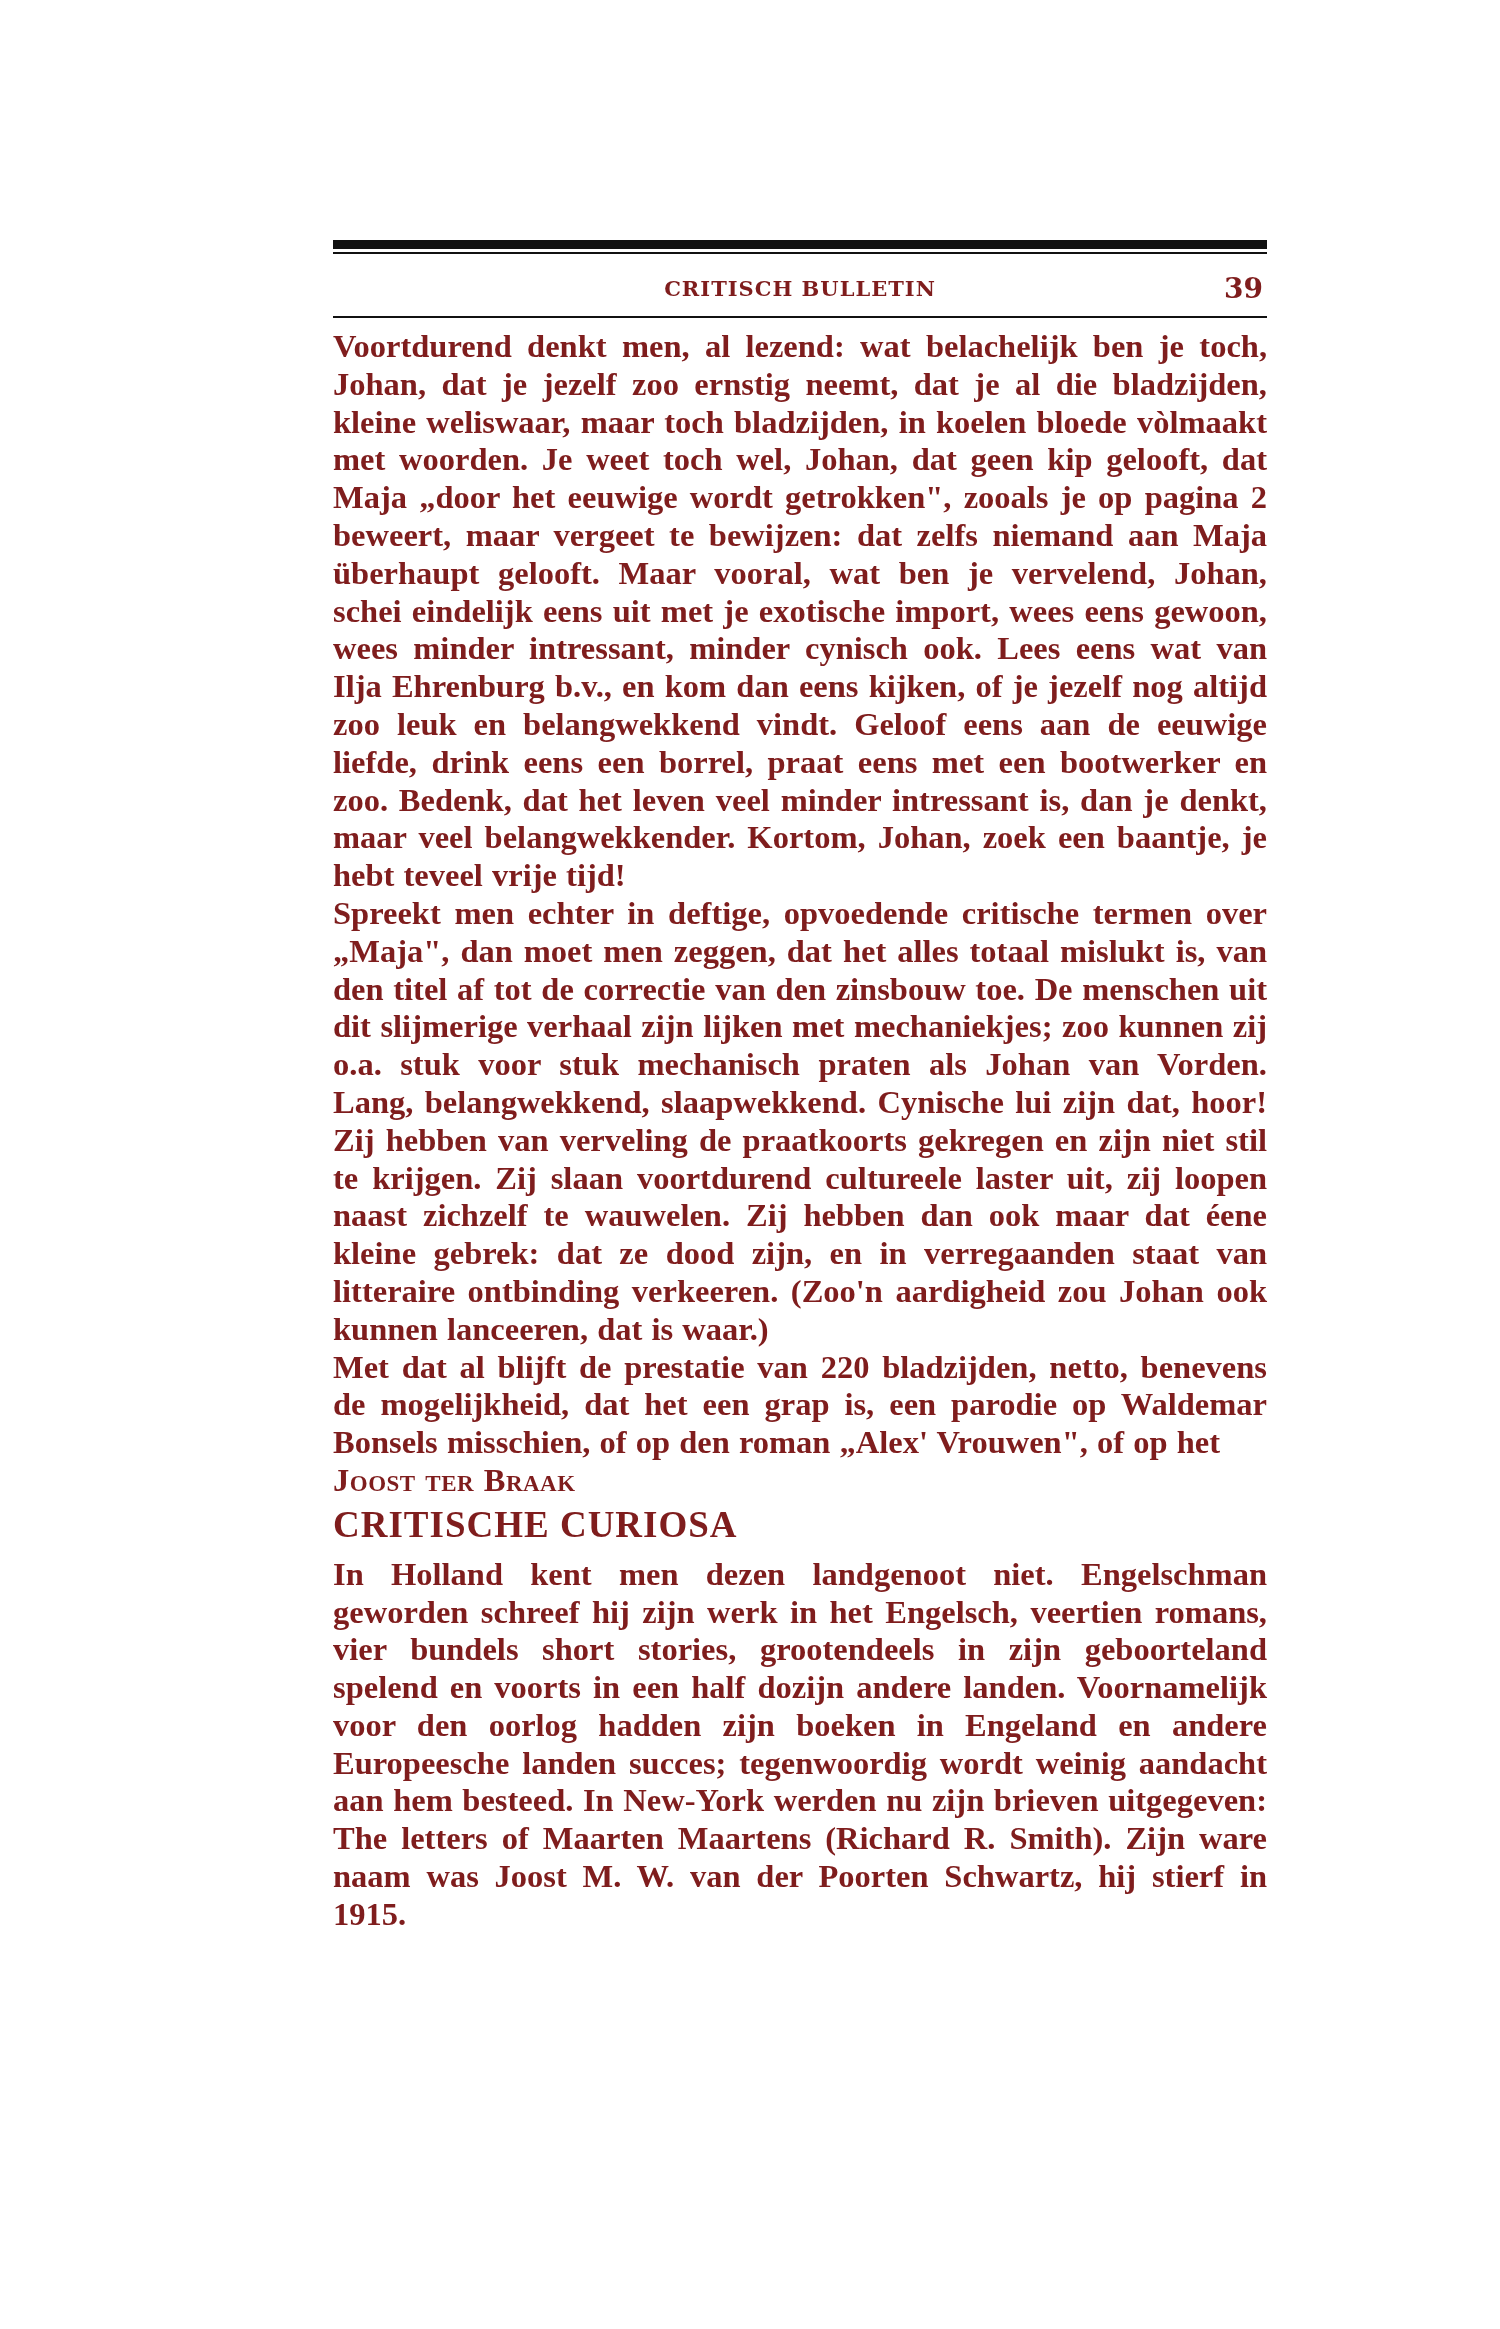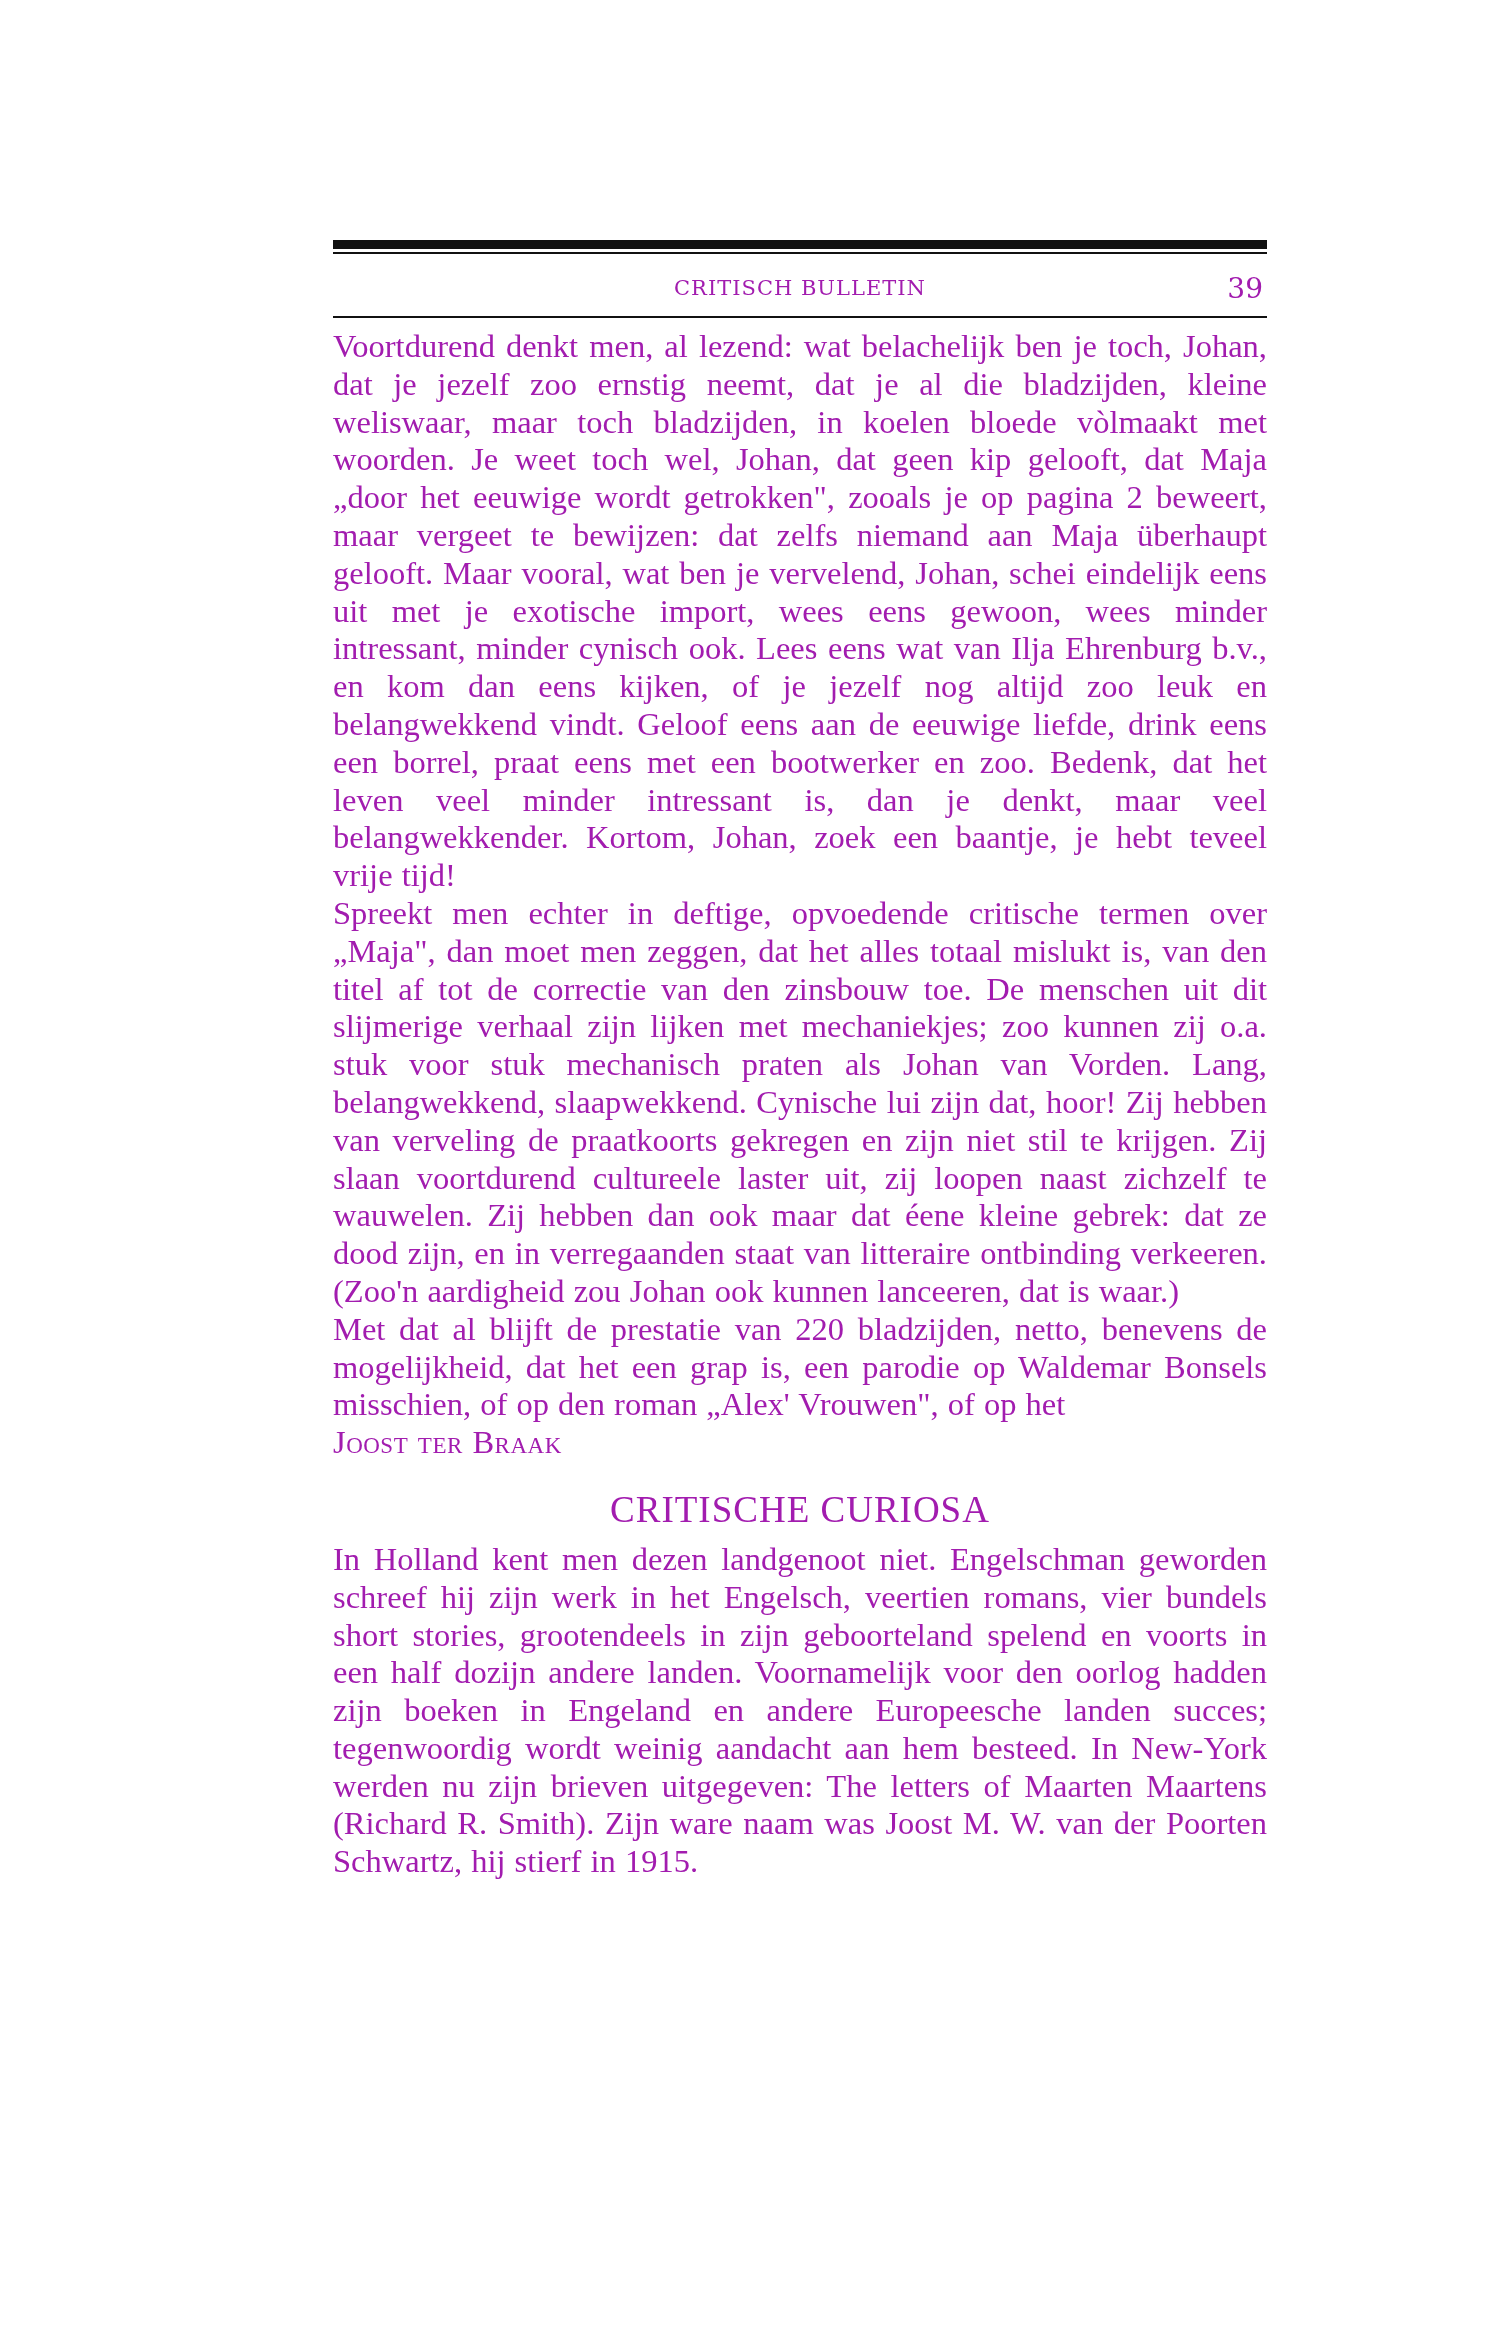--- a/index.html
+++ b/index.html
@@ -1,19 +1,19 @@
 <!DOCTYPE html>
 <html><head>
 <meta charset="utf-8">
 <style>
   html, body { margin: 0; padding: 0; background: #ffffff; }
   body { width: 1500px; height: 2329px; position: relative; overflow: hidden; }
   .page {
     position: absolute; left: 333px; top: 240px; width: 934px;
-    font-family: "Liberation Serif", "DejaVu Serif", serif; color: #a21caf;
+    font-family: "Liberation Serif", "DejaVu Serif", serif; color: #7f1d1d; font-weight: bold;
   }
   .top-rule { height: 9px; background: #111; margin-bottom: 3px; }
   .top-rule2 { height: 2px; background: #111; }
   .running-head {
     position: relative; height: 62px;
     font-family: "DejaVu Serif", serif;
   }
   .running-title {
     position: absolute; left: 0; right: 0; top: 22px; text-align: center;
     font-size: 21px; letter-spacing: 1px;
@@ -21,22 +21,22 @@
   .page-number { position: absolute; right: 4px; top: 18px; font-size: 28px; }
   .head-rule { height: 2px; background: #111; margin-bottom: 10px; }
   .body-text {
     font-size: 32.5px; line-height: 37.8px; text-align: justify;
     word-spacing: 1px;
   }
   .para { margin: 0; }
   .signature-line { display: flex; justify-content: space-between; }
   .signature { font-variant: small-caps; letter-spacing: 0.5px; }
   .section-title {
-    text-align: center; font-size: 37px; letter-spacing: 1px;
-    margin-top: 26px; margin-bottom: 10px;
+    font-size: 37px; letter-spacing: 1px;
+    margin-top: 3px; margin-bottom: 10px;
   }
   .section-subtitle {
     text-align: center; font-size: 20px; letter-spacing: 1px; margin-bottom: 6px;
   }
 </style>
 </head>
 <body>
 
 <div class="page">
   <div class="top-rule"></div>

